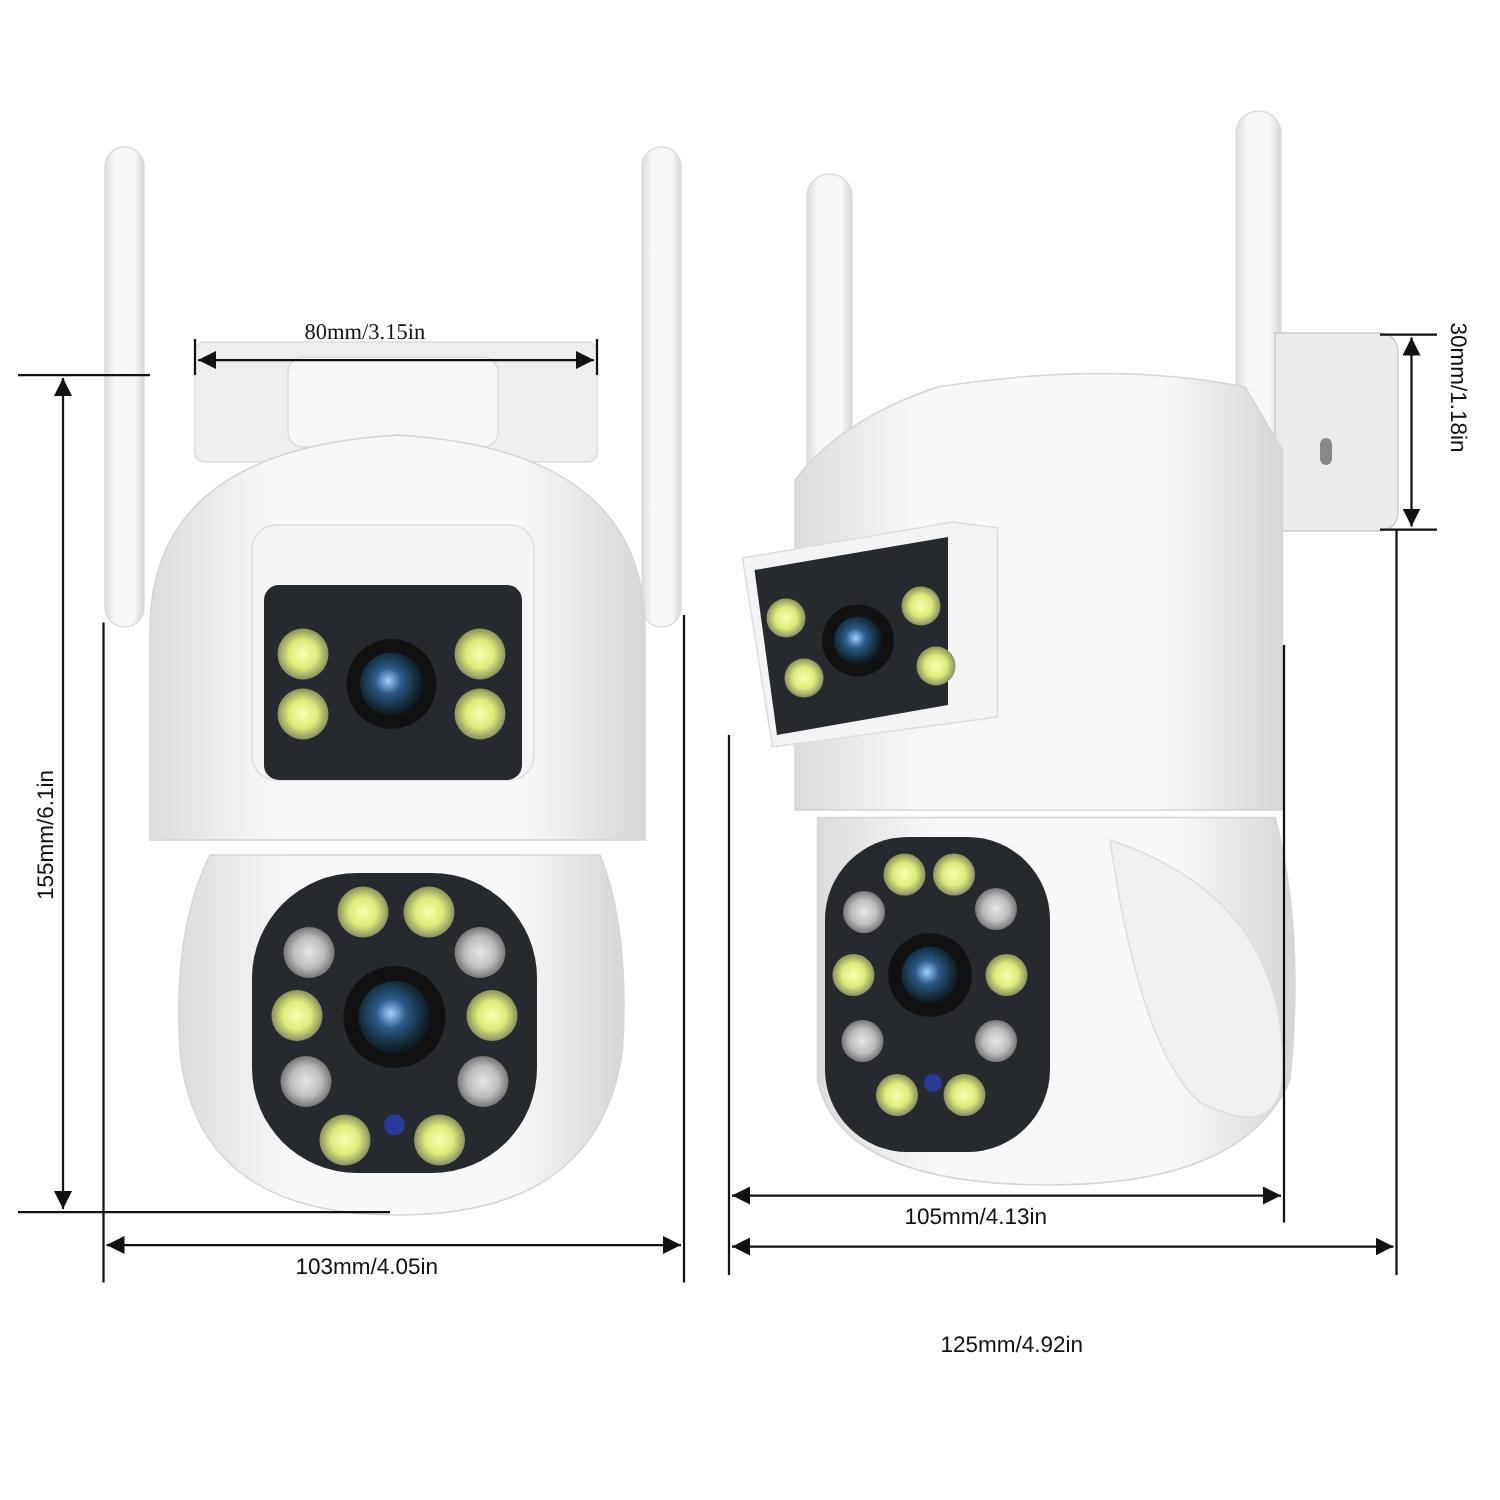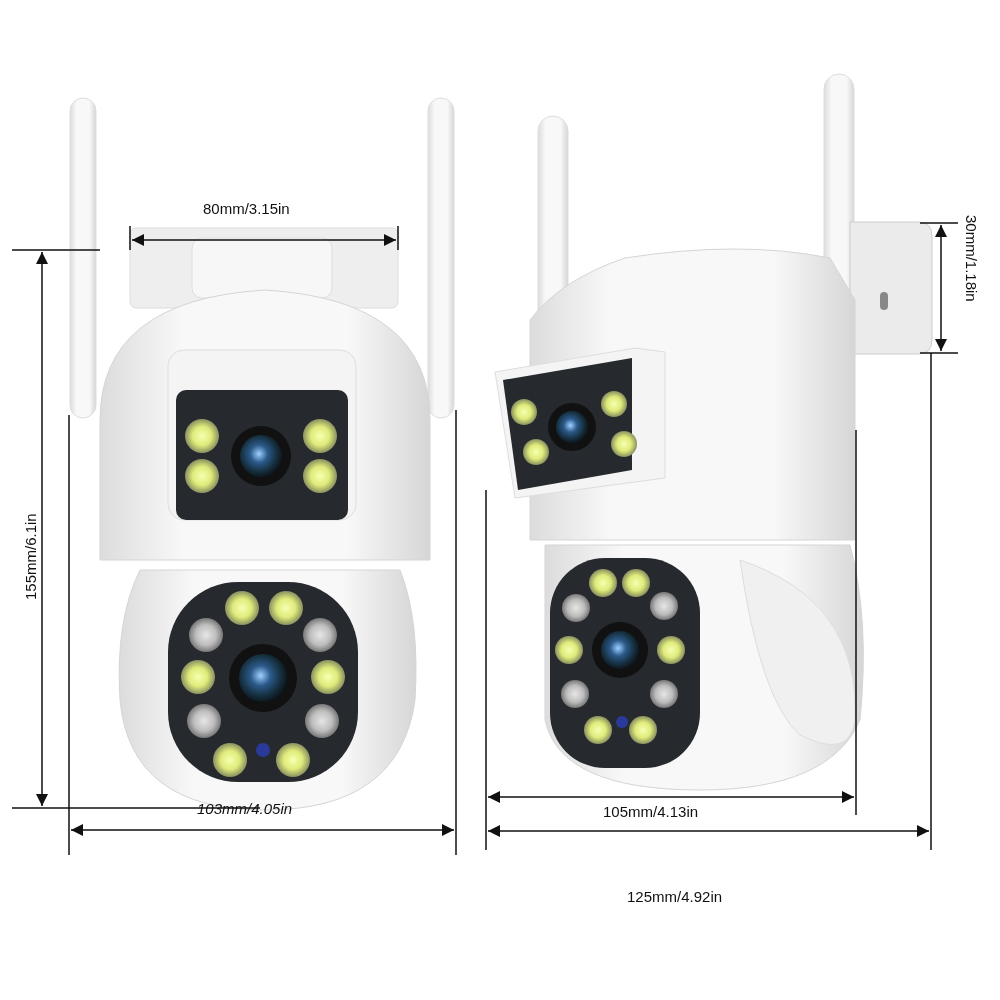--- a/index.html
+++ b/index.html
@@ -129,18 +129,18 @@
     <line x1="941" y1="225" x2="941" y2="351" marker-start="url(#arr)" marker-end="url(#arr)"></line>
 
     <line x1="486" y1="490" x2="486" y2="850"></line>
       <line x1="856" y1="430" x2="856" y2="815"></line>
     <line x1="931" y1="353" x2="931" y2="850"></line>
     <line x1="488" y1="797" x2="854" y2="797" marker-start="url(#arr)" marker-end="url(#arr)"></line>
     <line x1="488" y1="831" x2="929" y2="831" marker-start="url(#arr)" marker-end="url(#arr)"></line>
   </g>
 </svg>
 
-<div class="dim-label" style="left:203px;top:200px;">80mm/3.15in</div>
+<div class="dim-label" style="left:203px;top:214px;font-family:Liberation Serif, serif;">80mm/3.15in</div>
 <div class="dim-label vert" style="left:22px;top:600px;transform:rotate(-90deg);">155mm/6.1in</div>
-<div class="dim-label" style="left:197px;top:800px;font-style:italic;">103mm/4.05in</div>
+<div class="dim-label" style="left:197px;top:836px;">103mm/4.05in</div>
 <div class="dim-label" style="left:980px;top:215px;transform:rotate(90deg);transform-origin:left top;">30mm/1.18in</div>
 <div class="dim-label" style="left:603px;top:803px;">105mm/4.13in</div>
 <div class="dim-label" style="left:627px;top:888px;">125mm/4.92in</div>
 
 </body></html>

